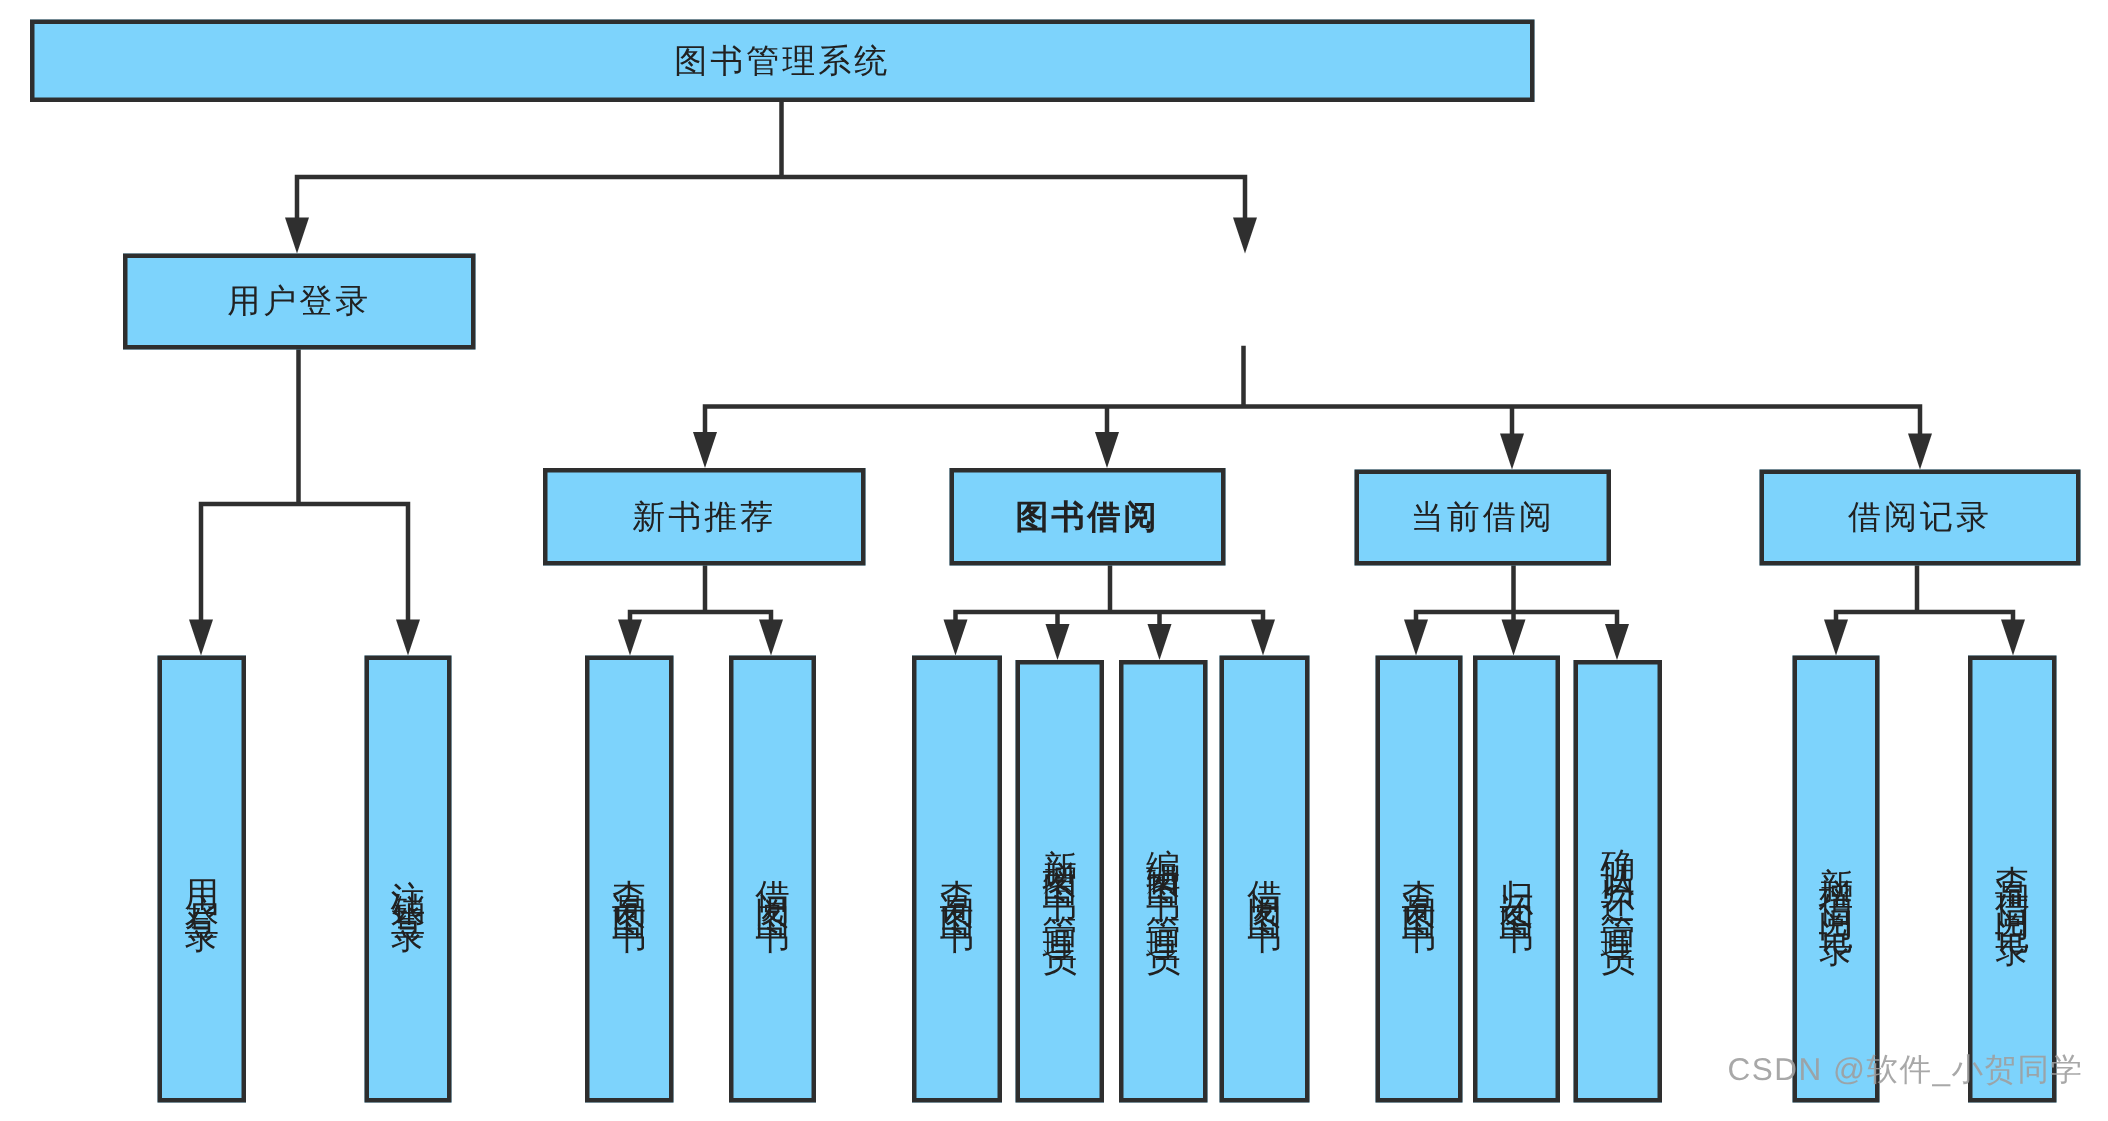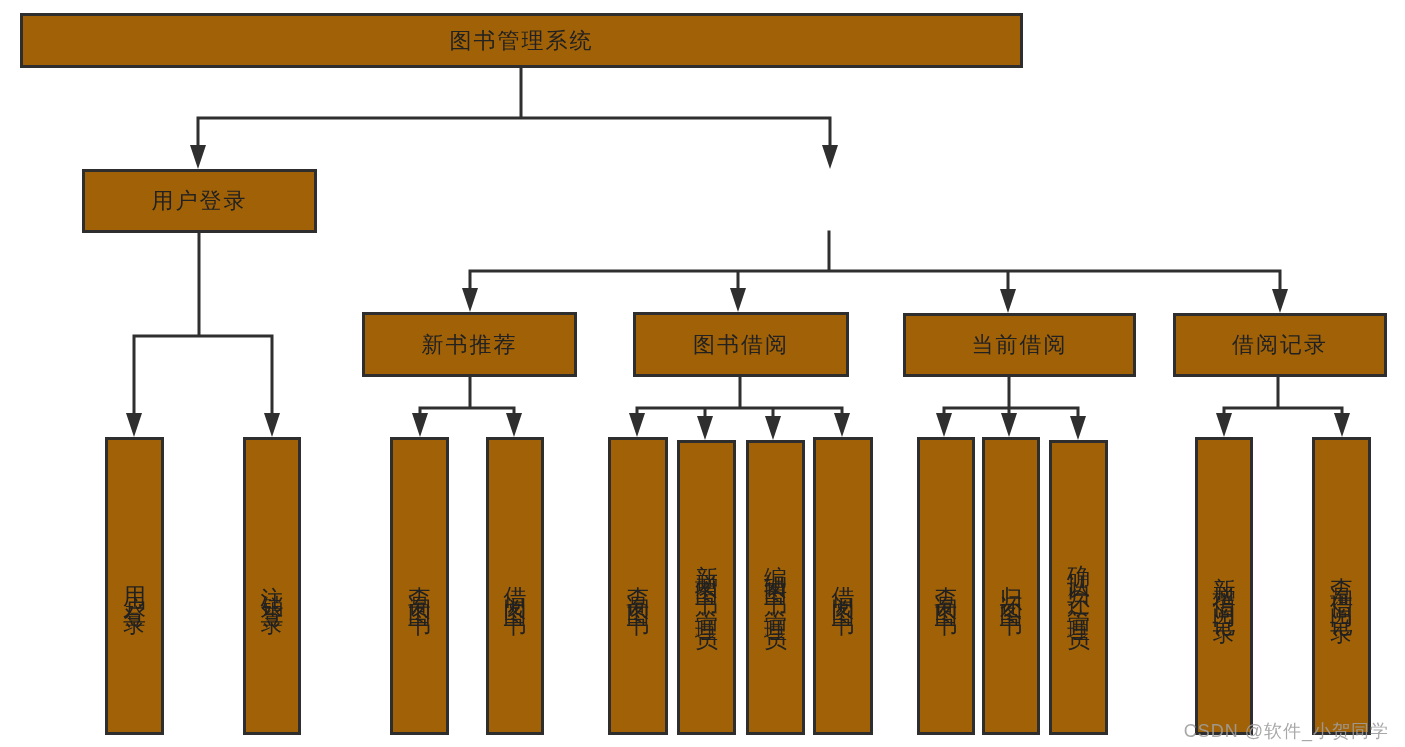--- a/index.html
+++ b/index.html
@@ -22,21 +22,21 @@
   .connectors {
     position: absolute;
     left: 0;
     top: 0;
     z-index: 0;
   }
   .node {
     position: absolute;
     box-sizing: border-box;
     border: 3px solid #2e2e2e;
-    background: #a16207;
+    background: #7dd3fc;
     display: flex;
     align-items: center;
     justify-content: center;
     z-index: 1;
     color: #212121;
   }
   .node.h-node span {
     font-size: 22px;
     letter-spacing: 2px;
     white-space: nowrap;
@@ -44,23 +44,23 @@
   .node.leaf span {
     writing-mode: vertical-rl;
     text-orientation: mixed;
     font-size: 23px;
     letter-spacing: 9px;
     line-height: 1;
   }
   .watermark {
     position: absolute;
     right: 16px;
-    bottom: 4px;
+    bottom: 20px;
     z-index: 3;
-    font-size: 18px;
+    font-size: 21px;
     color: rgba(158, 158, 158, 0.9);
     letter-spacing: 1px;
     white-space: nowrap;
   }
 </style>
 </head>
 <body>
 
 <div class="canvas">
 
@@ -115,24 +115,24 @@
     <span>图书管理系统</span>
   </div>
 
   <div class="node h-node" style="left:82px; top:169px; width:235px; height:64px;">
     <span>用户登录</span>
   </div>
 
   <div class="node h-node" style="left:362px; top:312px; width:215px; height:65px;">
     <span>新书推荐</span>
   </div>
-  <div class="node h-node" style="left:633px; top:312px; width:216px; height:65px;">
+  <div class="node h-node" style="left:633px; top:312px; width:184px; height:65px;font-weight:bold;">
     <span>图书借阅</span>
   </div>
-  <div class="node h-node" style="left:903px; top:313px; width:233px; height:64px;">
+  <div class="node h-node" style="left:903px; top:313px; width:171px; height:64px;">
     <span>当前借阅</span>
   </div>
   <div class="node h-node" style="left:1173px; top:313px; width:214px; height:64px;">
     <span>借阅记录</span>
   </div>
 
   <div class="node leaf" style="left:105px; top:437px; width:59px; height:298px;">
     <span>用户登录</span>
   </div>
   <div class="node leaf" style="left:243px; top:437px; width:58px; height:298px;">

